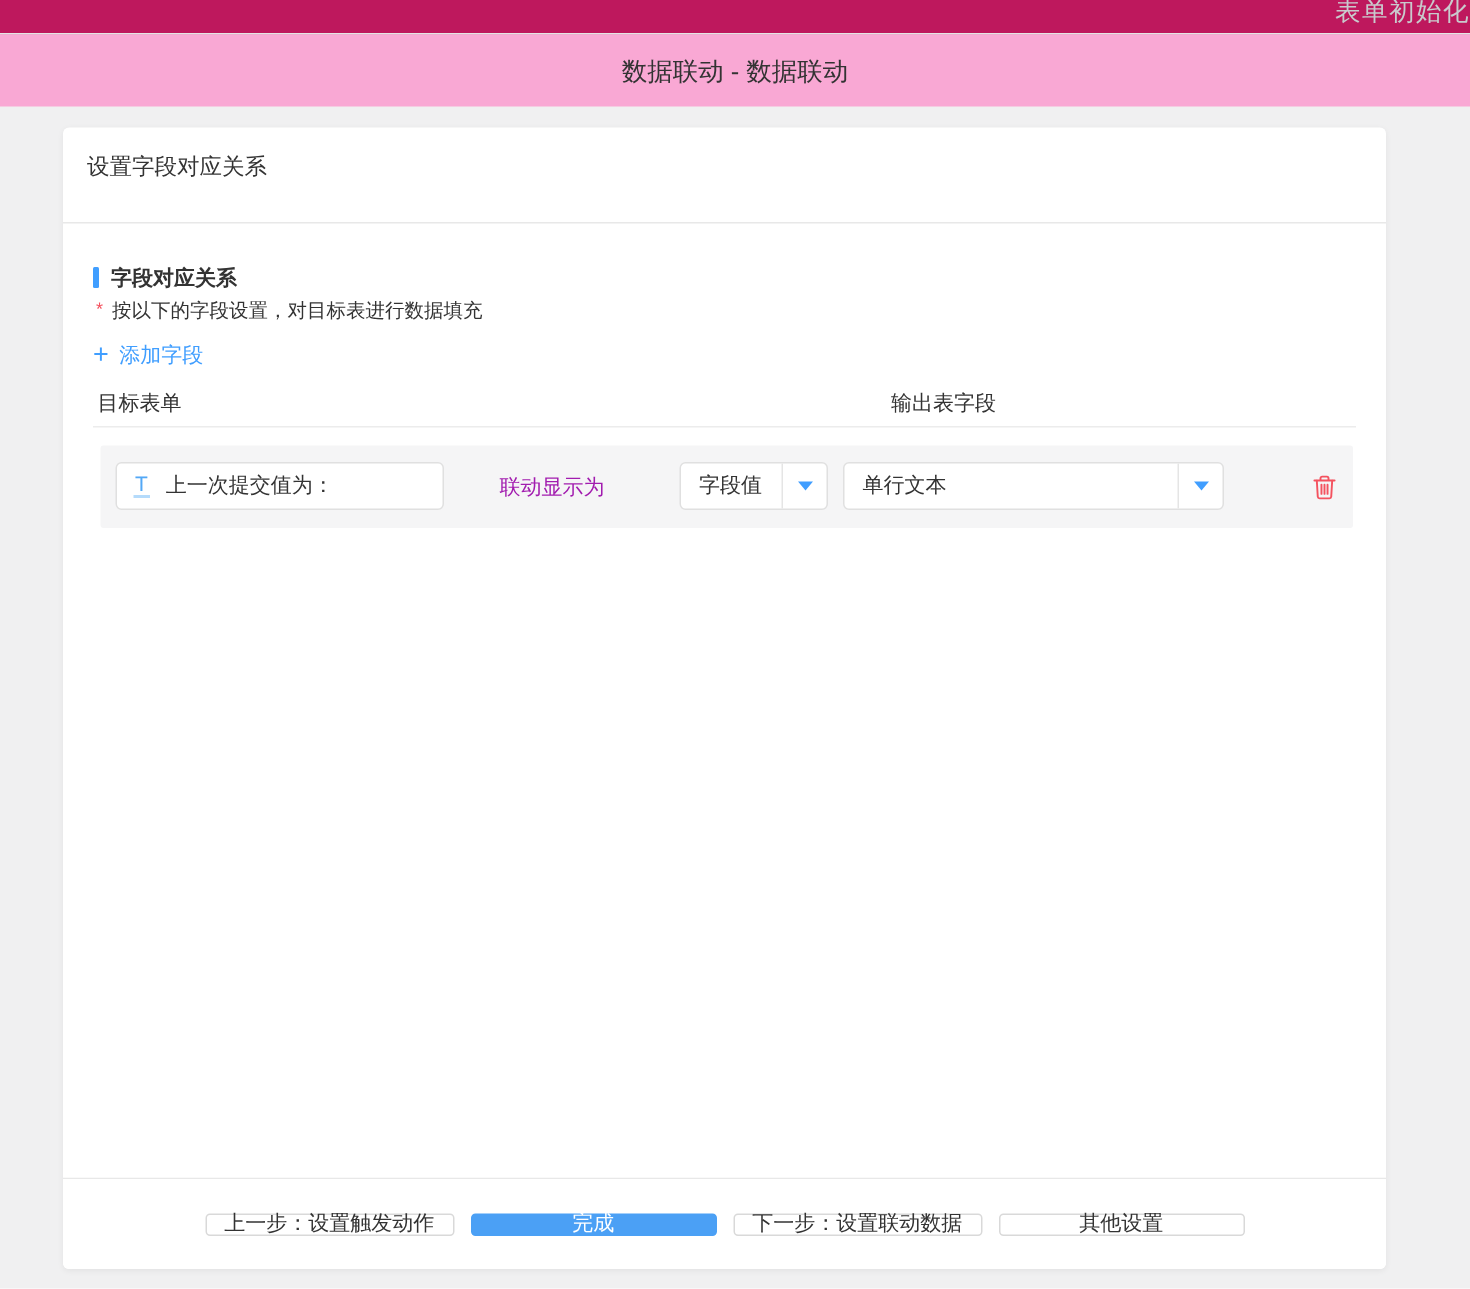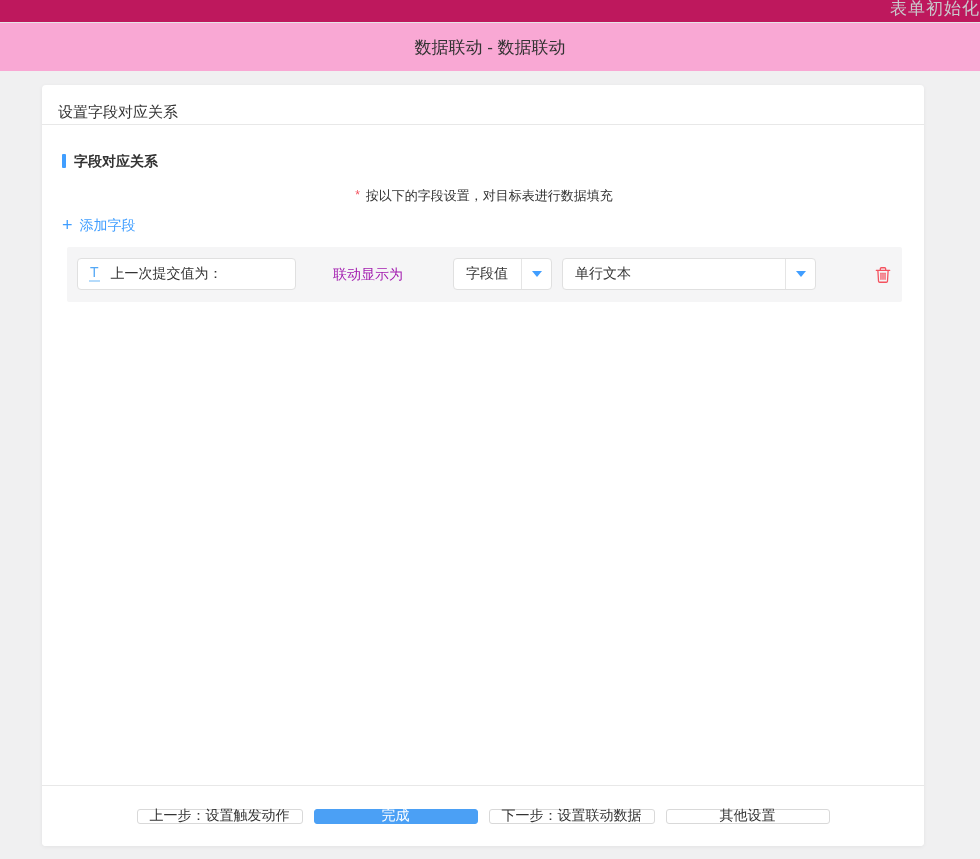--- a/index.html
+++ b/index.html
@@ -43,21 +43,21 @@
   
   .card {
     position:absolute;
     left:42px; top:85px;
     width:882px; height:761px;
     background:#fff;
     border-radius:4px;
     box-shadow:0 1px 4px rgba(0,0,0,0.06);
   }
   .card-header {
-    height:40px;
+    height:64px;
     line-height:53px;
     padding-left:16px;
     font-size:15px;
     color:#333;
     border-bottom:1px solid #e8e8e8;
   }
   .card-body { padding:26px 20px 0; }
 
   .section-title {
     display:flex;
@@ -68,26 +68,25 @@
     line-height:20px;
   }
   .section-title .bar {
     width:4px; height:14px;
     background:#409EFF;
     border-radius:1px;
     margin-right:8px;
   }
 
   .hint {
-    margin-top:17px;
+    margin-top:4px;
     font-size:13px;
     color:#333;
     line-height:14px;
     padding-left:2px;
-    text-align:center;
   }
   .hint .star { color:#F4525F; margin-right:6px; font-size:12px; vertical-align:1px; }
 
   .add-link {
     margin-top:12px;
     display:flex;
     align-items:center;
     width:fit-content;
     color:#409EFF;
     font-size:14px;
@@ -241,20 +240,24 @@
 
     <div class="hint">
       <span class="star">*</span><span>按以下的字段设置，对目标表进行数据填充</span>
     </div>
 
     <div class="add-link">
       <span class="plus">+</span>
       <span>添加字段</span>
     </div>
 
+    <div class="col-headers">
+      <span class="col-target">目标表单</span>
+      <span class="col-output">输出表字段</span>
+    </div>
 
     <div class="field-row">
 
       <div class="target-input">
         <span class="t-icon">T</span>
         <span>上一次提交值为：</span>
       </div>
 
       <span class="relation-label">联动显示为</span>
 

